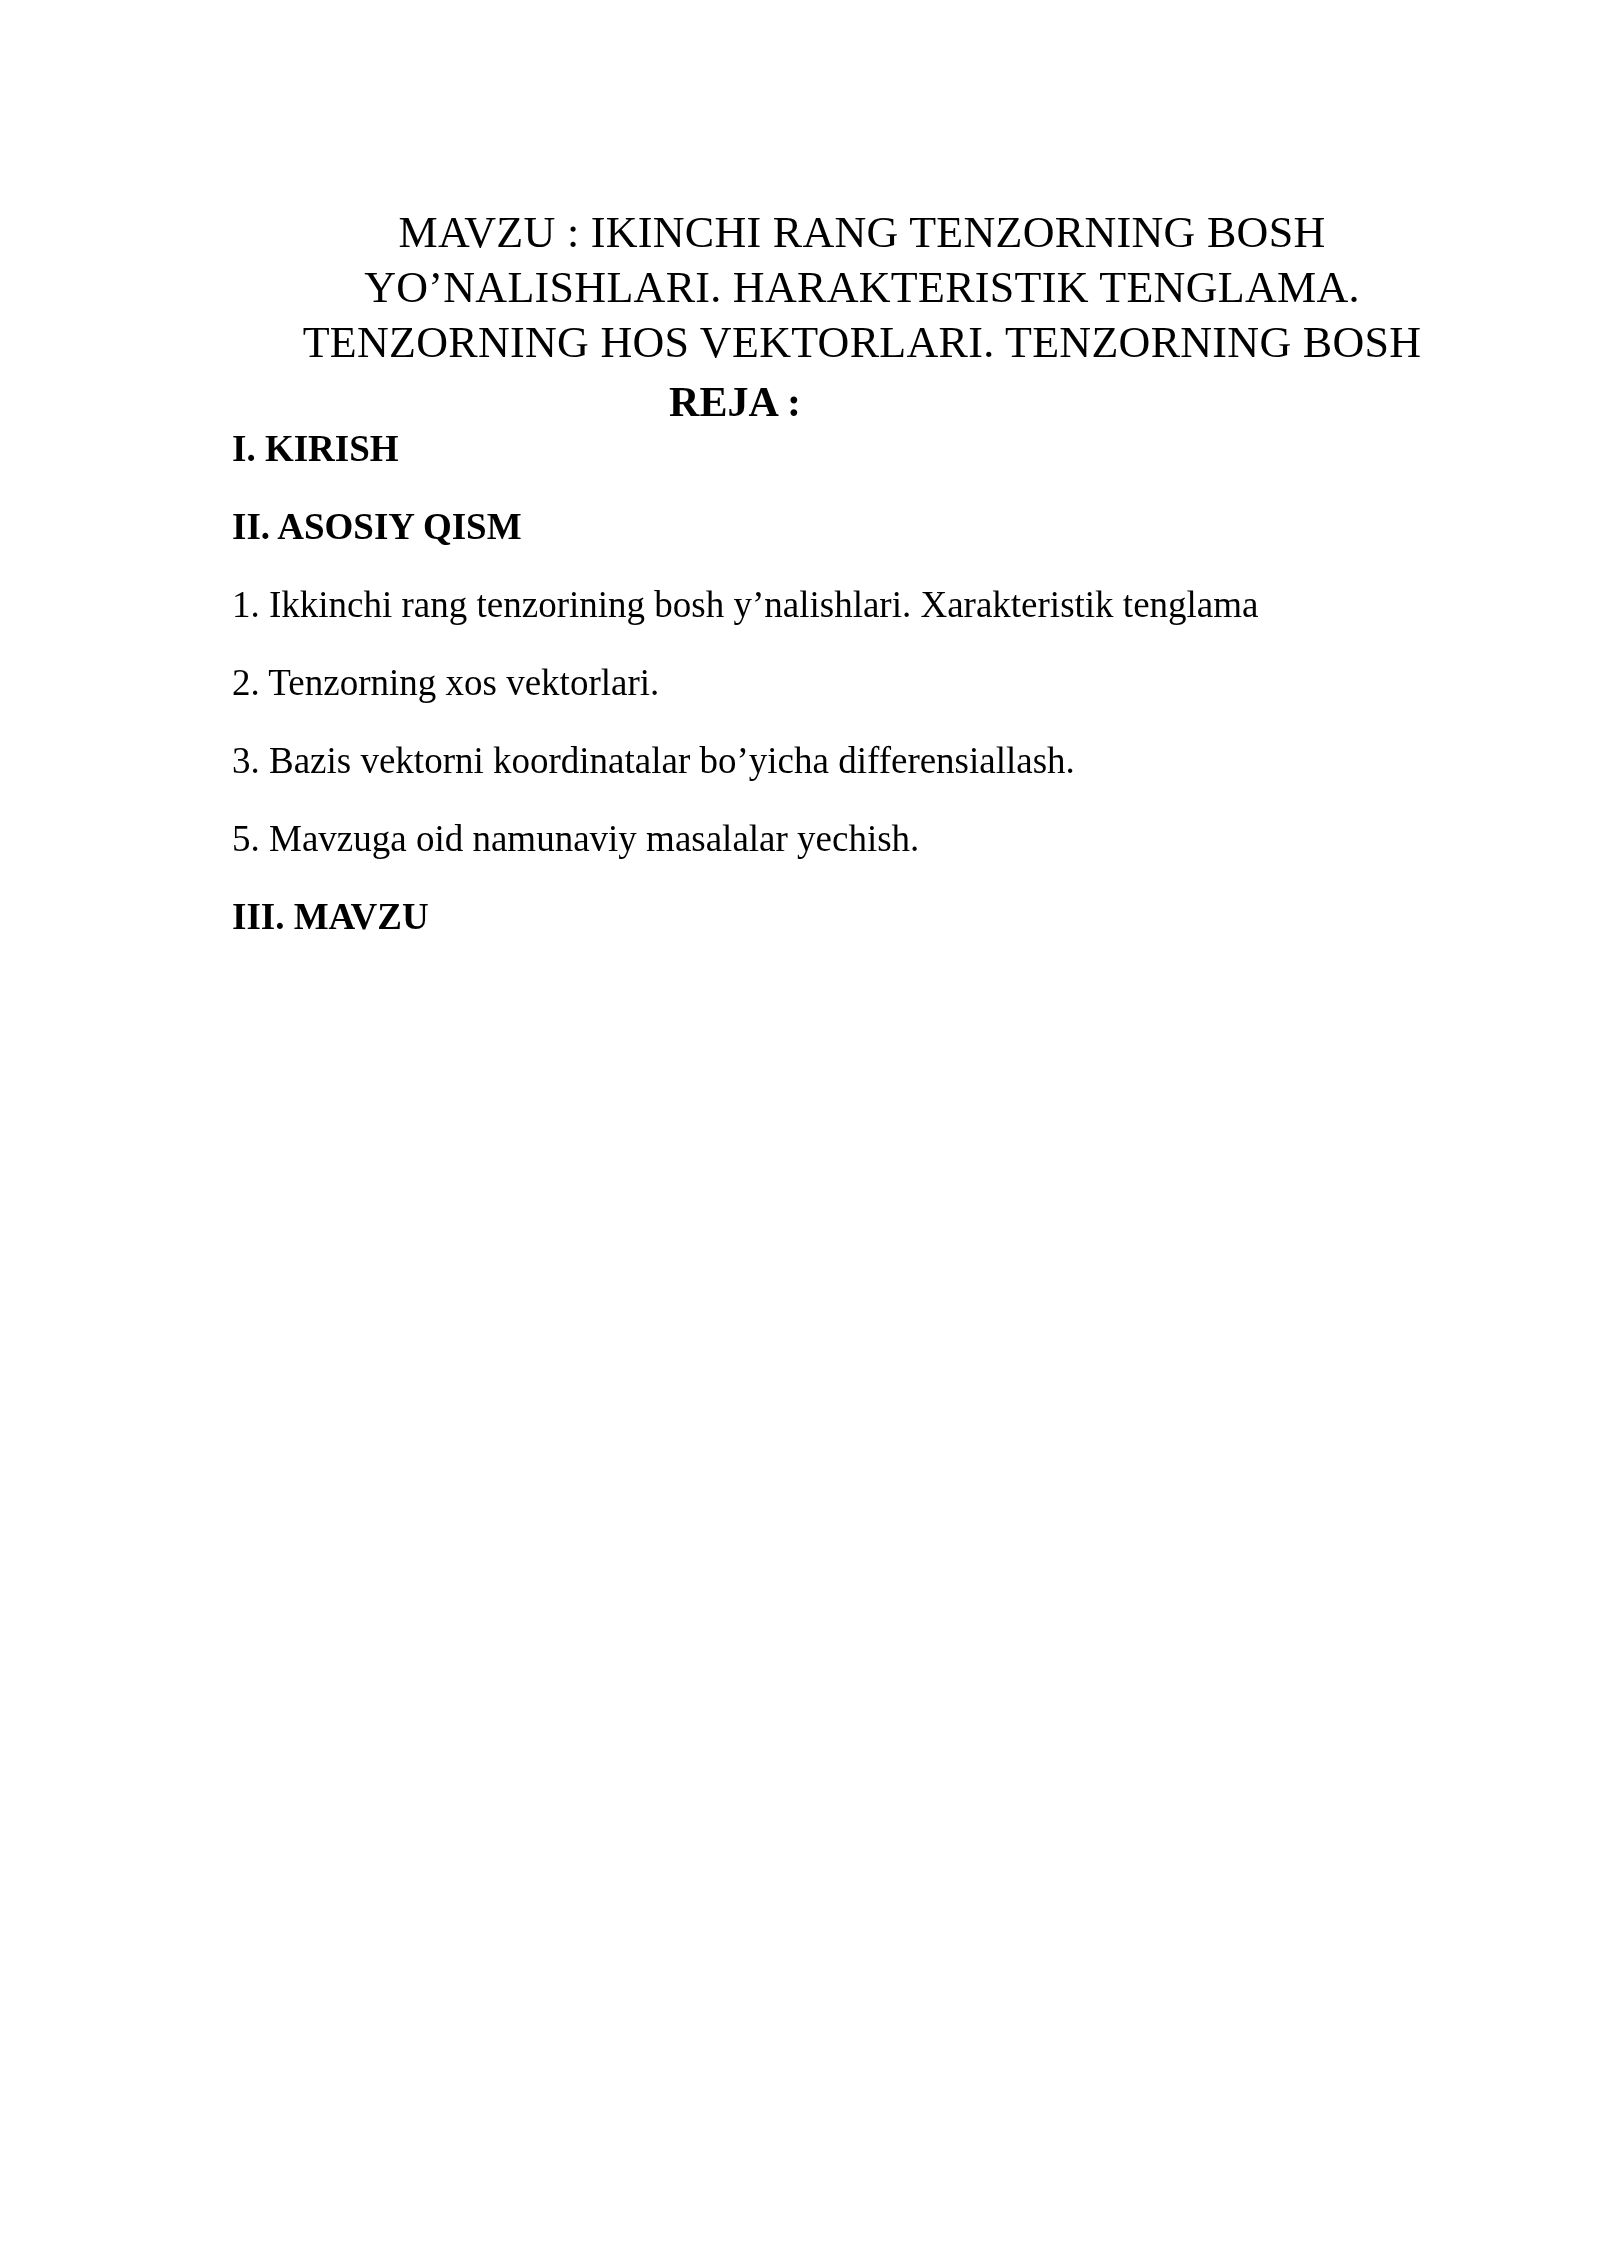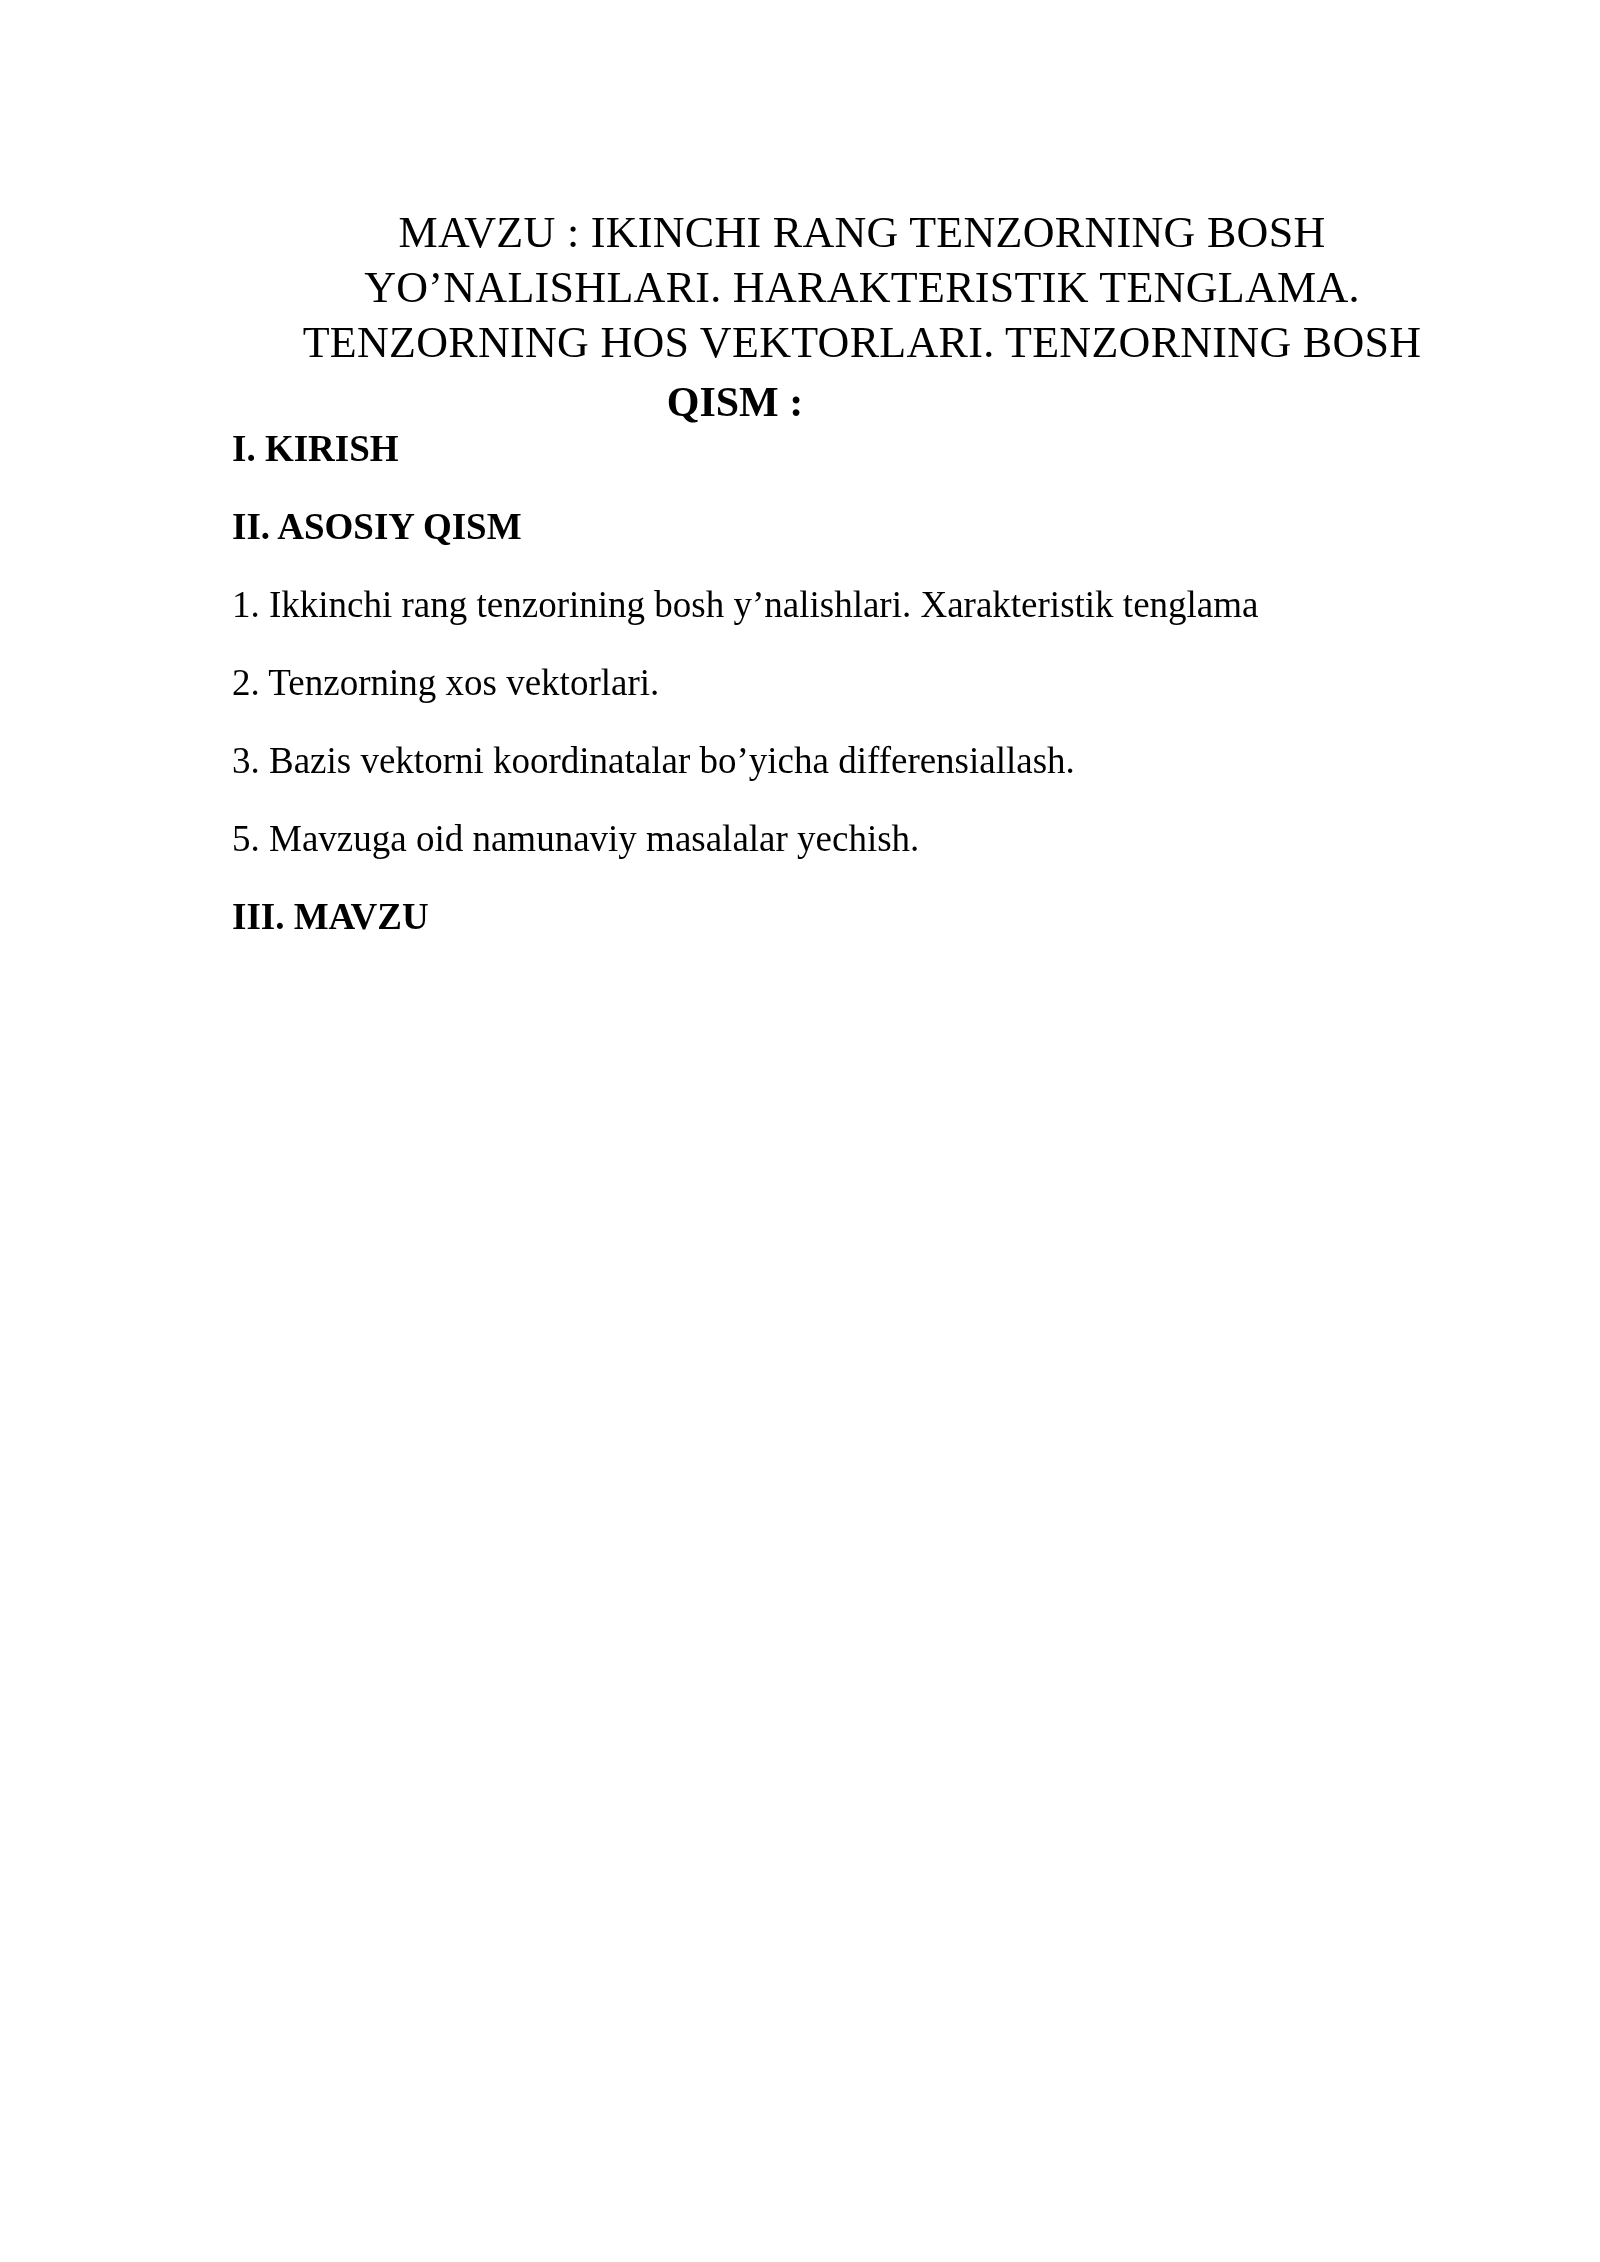--- a/index.html
+++ b/index.html
@@ -58,21 +58,21 @@
 <body>
 
 <div class="page">
 
   <div class="doc-title">
     <div class="title-line">MAVZU : IKINCHI RANG TENZORNING BOSH</div>
     <div class="title-line">YO’NALISHLARI. HARAKTERISTIK TENGLAMA.</div>
     <div class="title-line">TENZORNING HOS VEKTORLARI. TENZORNING BOSH</div>
   </div>
 
-  <div class="plan-heading">QISM :</div>
+  <div class="plan-heading">REJA :</div>
 
   <div class="outline">
     <p class="heading">I. KIRISH</p>
     <p class="heading">II. ASOSIY QISM</p>
     <p class="item">1. Ikkinchi rang tenzorining bosh y’nalishlari. Xarakteristik tenglama</p>
     <p class="item">2. Tenzorning xos vektorlari.</p>
     <p class="item">3. Bazis vektorni koordinatalar bo’yicha differensiallash.</p>
     <p class="item">5. Mavzuga oid namunaviy masalalar yechish.</p>
     <p class="heading spaced">III. MAVZU</p>
   </div>

